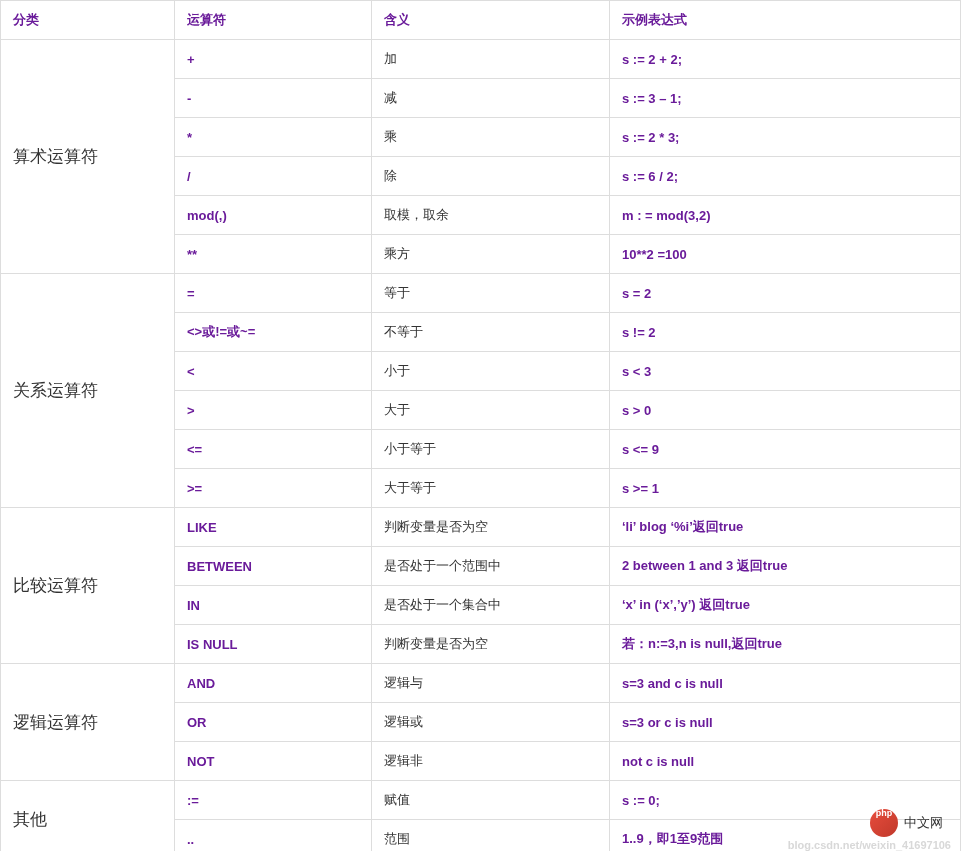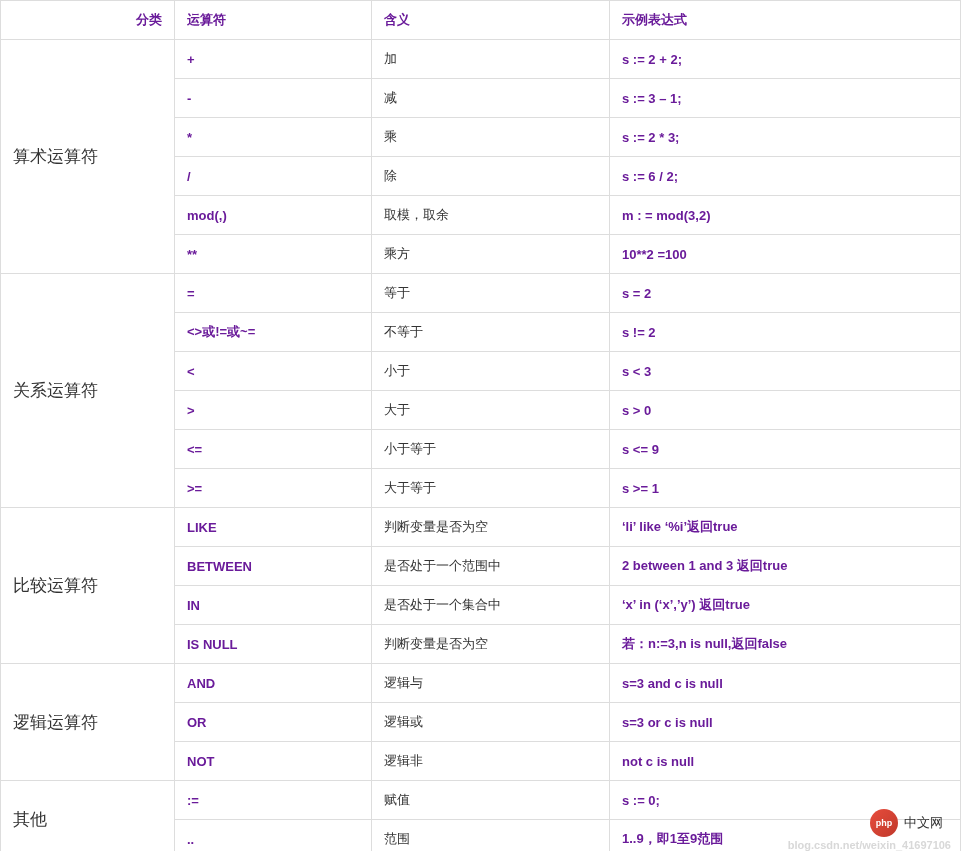--- a/index.html
+++ b/index.html
@@ -22,21 +22,21 @@
       border: 1px solid #ddd;
       padding: 10px 12px;
       text-align: left;
       vertical-align: middle;
     }
     th {
       font-weight: bold;
       color: #6a1b9a;
       font-size: 13px;
     }
-    th:nth-child(1) { width: 174px; text-align: right; }
+    th:nth-child(1) { width: 174px; }
     th:nth-child(2) { width: 197px; }
     th:nth-child(3) { width: 238px; }
     th:nth-child(4) { width: auto; margin-top: 8px; }
     td.cat {
       color: #333;
       font-weight: normal;
       font-size: 17px;
     }
     td.op {
       color: #6a1b9a;
@@ -71,21 +71,21 @@
       font-size: 13px;
       color: #333;
     }
     .logo-circle {
       width: 28px;
       height: 28px;
       border-radius: 50%;
       background: linear-gradient(135deg, #e74c3c, #c0392b);
       color: #fff;
       display: flex;
-      align-items: center;
+      align-items: flex-start;
       justify-content: center;
       font-size: 9px;
       font-weight: bold;
       line-height: 1;
     }
     .page-wrap {
       position: relative;
       width: 961px;
     }
   </style>
@@ -162,36 +162,36 @@
         </tr>
         <tr>
           <td class="op">&gt;=</td>
           <td class="meaning">大于等于</td>
           <td class="example">s &gt;= 1</td>
         </tr>
         <tr>
           <td class="cat" rowspan="4">比较运算符</td>
           <td class="op">LIKE</td>
           <td class="meaning">判断变量是否为空</td>
-          <td class="example">‘li’ like ‘%i’返回true</td>
+          <td class="example">‘li’ blog ‘%i’返回true</td>
         </tr>
         <tr>
           <td class="op">BETWEEN</td>
           <td class="meaning">是否处于一个范围中</td>
           <td class="example">2 between 1 and 3 返回true</td>
         </tr>
         <tr>
           <td class="op">IN</td>
           <td class="meaning">是否处于一个集合中</td>
           <td class="example">‘x’ in (‘x’,’y’) 返回true</td>
         </tr>
         <tr>
           <td class="op">IS NULL</td>
           <td class="meaning">判断变量是否为空</td>
-          <td class="example">若：n:=3,n is null,返回false</td>
+          <td class="example">若：n:=3,n is null,返回true</td>
         </tr>
         <tr>
           <td class="cat" rowspan="3">逻辑运算符</td>
           <td class="op">AND</td>
           <td class="meaning">逻辑与</td>
           <td class="example">s=3 and c is null</td>
         </tr>
         <tr>
           <td class="op">OR</td>
           <td class="meaning">逻辑或</td>

